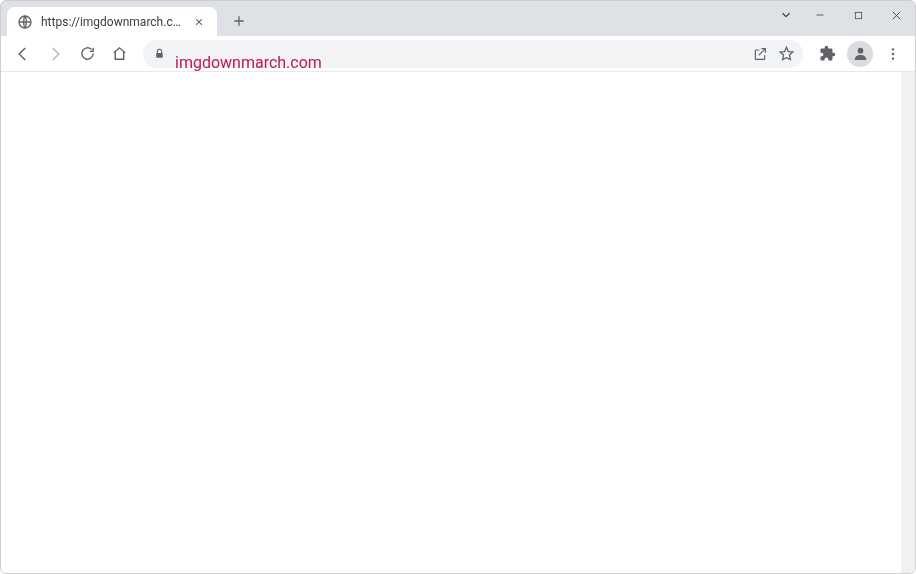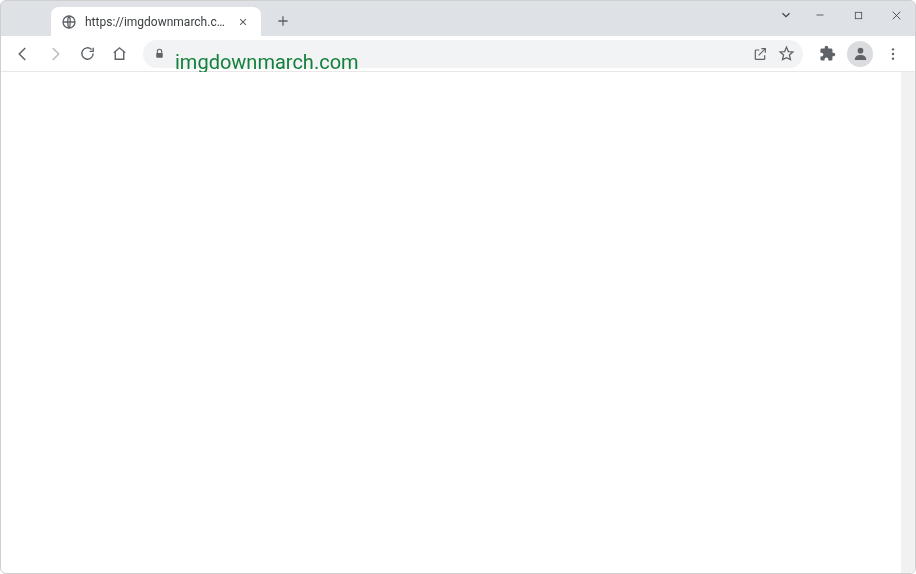--- a/index.html
+++ b/index.html
@@ -27,21 +27,20 @@
       display: flex;
       align-items: flex-end;
       background: #dee1e6;
       position: relative;
     }
     .tabs-strip {
       display: flex;
       align-items: flex-end;
       height: 100%;
       padding-left: 6px;
-      margin-left: 44px;
     }
     .tab {
       display: flex;
       align-items: center;
       background: #ffffff;
       height: 29px;
       border-radius: 8px 8px 0 0;
       padding: 0 10px 0 10px;
       min-width: 200px;
       max-width: 210px;
@@ -147,22 +146,22 @@
     .omnibox .lock {
       color: #5f6368;
       width: 16px;
       height: 16px;
       display: flex;
       align-items: center;
       justify-content: center;
     }
     .omnibox .url {
       flex: 1;
-      font-size: 20px;
-      color: #15803d;
+      font-size: 16px;
+      color: #be185d;
       white-space: nowrap;
       overflow: hidden;
       margin-top: 17px;
     }
     .omnibox .right-icons {
       display: flex;
       gap: 10px;
       align-items: center;
       color: #5f6368;
     }

